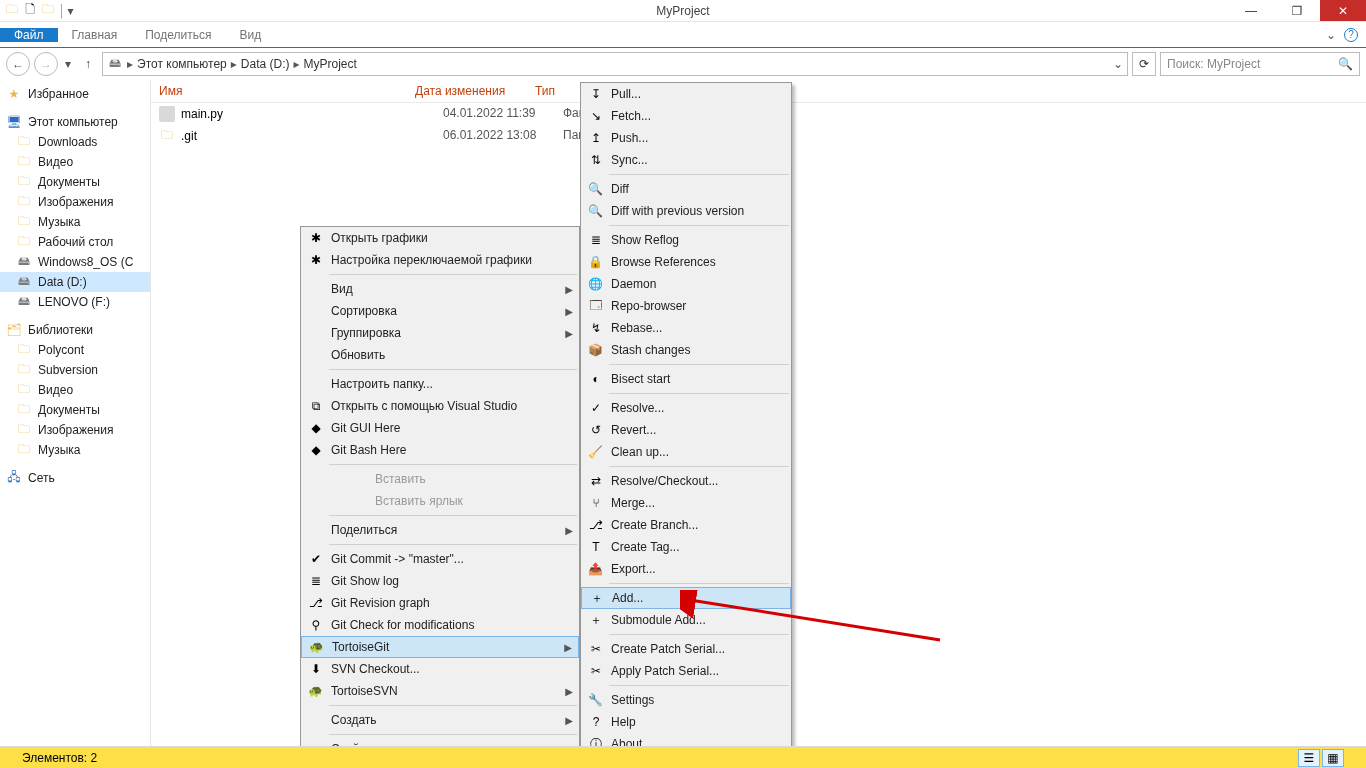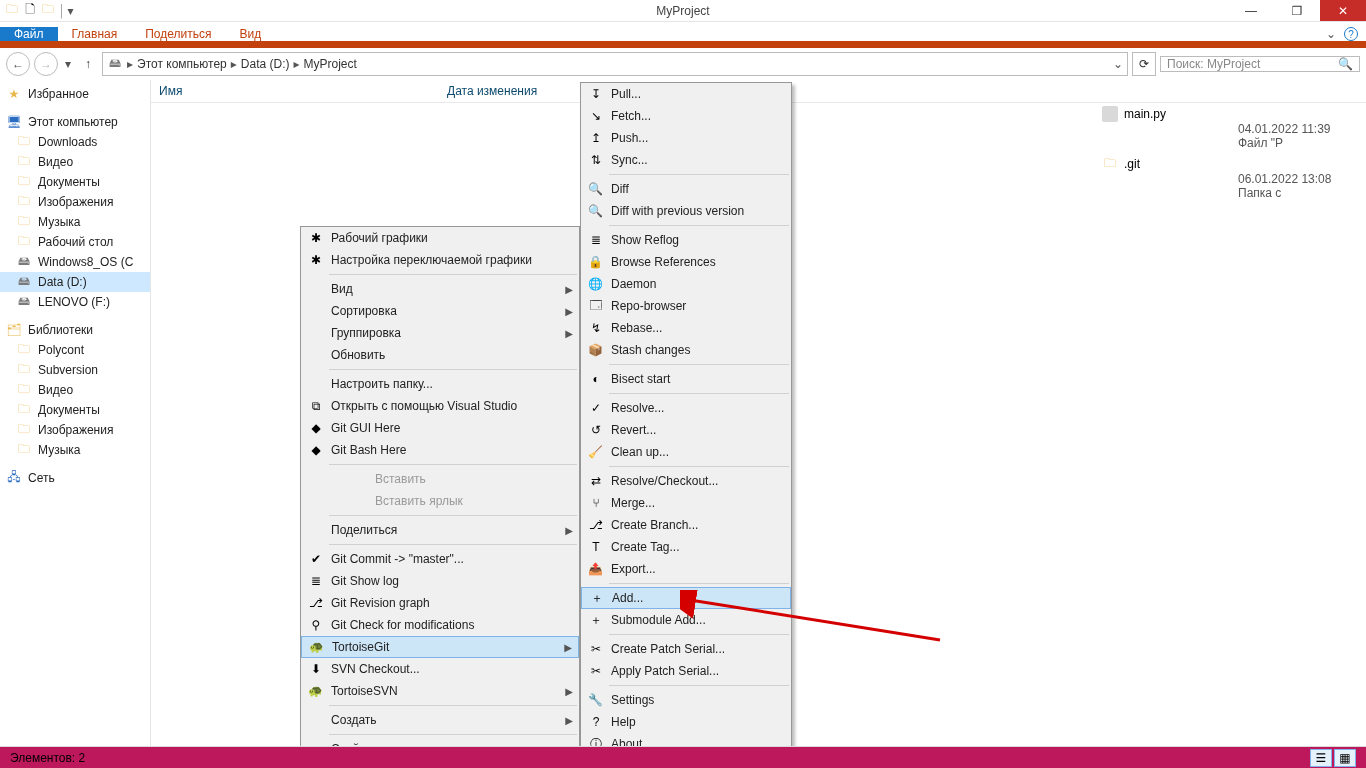--- a/index.html
+++ b/index.html
@@ -7,73 +7,73 @@
 
 
 .qat-bar { height:22px; background:#fff; display:flex; align-items:center; border-bottom:1px solid #e5e5e5; position:relative; }
 .qat-left { display:flex; align-items:center; gap:2px; padding-left:4px; }
 .qat-title { position:absolute; left:50%; transform:translateX(-50%); font-size:12px; color:#444; }
 .win-controls { position:absolute; right:0; top:0; display:flex; height:21px; }
 .win-btn { width:46px; display:flex; align-items:center; justify-content:center; color:#333; }
 .win-close { background:#c62d28; color:#fff; width:46px; }
 
 
-.ribbon { height:26px; background:#fff; display:flex; align-items:flex-end; border-bottom:7px solid #c2410c; position:relative; }
-.ribbon-tab { padding:0 14px; display:flex; align-items:center; color:#c2410c; }
+.ribbon { height:26px; background:#fff; display:flex; align-items:center; border-bottom:1px solid #c2410c; position:relative; }
+.ribbon-tab { padding:0 14px; display:flex; align-items:center; color:#737373; }
 .ribbon-file { background:#1979ca; color:#fff; }
 .ribbon-help { position:absolute; right:8px; display:flex; align-items:center; gap:8px; }
 
 
 .addr-row { height:32px; display:flex; align-items:center; padding:3px 6px; gap:4px; }
 .nav-btn { width:24px; height:24px; border:1px solid #bbb; border-radius:50%; display:flex; align-items:center; justify-content:center; color:#555; }
 .nav-btn.dis { color:#bbb; }
 .nav-drop { width:12px; text-align:center; color:#555; }
 .nav-up { width:20px; height:20px; display:flex; align-items:center; justify-content:center; color:#333; }
 .addr-bar { flex:1; height:24px; border:1px solid #bcbcbc; display:flex; align-items:center; padding:0 4px; gap:4px; background:#fff; }
 .crumb { display:flex; align-items:center; gap:4px; color:#333; }
 .crumb-arrow { color:#555; }
 .addr-drop { color:#555; margin-left:auto; }
 .refresh-btn { width:24px; height:24px; border:1px solid #bcbcbc; display:flex; align-items:center; justify-content:center; color:#333; }
-.search-box { width:200px; height:16px; border:1px solid #bcbcbc; display:flex; align-items:center; padding:0 6px; color:#888; }
+.search-box { width:200px; height:24px; border:1px solid #bcbcbc; display:flex; align-items:center; padding:0 6px; color:#888; }
 .search-box span.mag { margin-left:auto; color:#666; }
 
 
 .main { display:flex; height:680px; }
 .sidebar { width:150px; padding:4px 0; overflow:hidden; }
 .side-group { margin-bottom:8px; }
 .side-item { display:flex; align-items:center; gap:6px; padding:2px 6px 2px 16px; color:#222; white-space:nowrap; }
 .side-item.top { padding-left:6px; }
 .side-item.sel { background:#cde8ff; }
 .side-icon { width:16px; height:16px; display:inline-flex; align-items:center; justify-content:center; font-size:12px; }
 
 .file-pane { flex:1; display:flex; flex-direction:column; position:relative; border-left:1px solid #e5e5e5; }
-.col-headers { display:flex; padding:4px 8px; color:#0c4a6e; border-bottom:1px solid #e9e9e9;gap:32px; }
+.col-headers { display:flex; padding:4px 8px; color:#c2410c; border-bottom:1px solid #e9e9e9; }
 .col-name { width:256px; }
 .col-date { width:120px; }
 .col-type { width:120px; }
-.file-row { display:flex; padding:3px 8px; align-items:flex-end;flex-direction:column; }
+.file-row { display:flex; padding:3px 8px; align-items:flex-start; }
 .file-row .fn { width:256px; display:flex; align-items:center; gap:6px; }
 .file-row .fd { width:120px; color:#555;margin-left:28px; }
 .file-row .ft { width:120px; color:#555; }
 .file-icon { width:16px; height:16px; display:inline-block; background:#d9d9d9; border-radius:2px; }
 
 
 .ctx { position:absolute; background:#f0f0f0; border:1px solid #979797; box-shadow:3px 3px 3px rgba(0,0,0,0.25); }
 .ctx1 { left:300px; top:226px; width:280px; }
 .ctx2 { left:580px; top:82px; width:212px; }
 .ctx-row { display:flex; align-items:center; height:22px; padding:0 6px 0 4px; position:relative; }
 .ctx-row.sel { background:#cde6f7; border:1px solid #7eb4ea; height:22px; }
 .ctx-ico { width:22px; display:flex; align-items:center; justify-content:center; font-size:12px; }
 .ctx-label { flex:1; padding-left:4px; color:#222; }
 .ctx-label.dis { color:#9a9a9a;margin-left:44px; }
 .ctx-arrow { color:#555; font-size:10px; }
 .ctx-sep { height:1px; background:#d0d0d0; margin:3px 2px 3px 28px; }
 
 
-.status { position:absolute; left:0; right:0; bottom:0; height:22px; border-top:1px solid #d9d9d9; display:flex; align-items:center; padding:0 10px; background:#be185d; }
+.status { position:absolute; left:0; right:0; bottom:0; height:22px; border-top:1px solid #d9d9d9; display:flex; align-items:center; padding:0 22px; background:#fde047; }
 .view-toggles { margin-left:auto; display:flex; gap:2px; }
 .vt { width:22px; height:18px; border:1px solid #7eb4ea; display:flex; align-items:center; justify-content:center; background:#e5f1fb; }
 
 
 .arrow-svg { position:absolute; left:680px; top:590px; pointer-events:none; }
 
 .folder-ico { color:#e8b64a; }
 .disk-ico { color:#7a7a7a; }
 .star-ico { color:#e8b64a; }
 .pc-ico { color:#2a6cc2; }
@@ -245,21 +245,21 @@
         </div>
       <div class="fd">06.01.2022 13:08</div>
       <div class="ft">Папка с</div>
     </div>
   </div>
 </div>
 
 <div class="ctx ctx1" id="ctx1">
     <div class="ctx-row">
       <span class="ctx-ico">✱</span>
-      <span class="ctx-label">Рабочий графики</span>
+      <span class="ctx-label">Открыть графики</span>
     </div>
     <div class="ctx-row">
       <span class="ctx-ico">✱</span>
       <span class="ctx-label">Настройка переключаемой графики</span>
     </div>
     <div class="ctx-sep"></div>
     <div class="ctx-row">
       <span class="ctx-ico"></span>
       <span class="ctx-label">Вид</span>
       <span class="ctx-arrow">▶</span>

